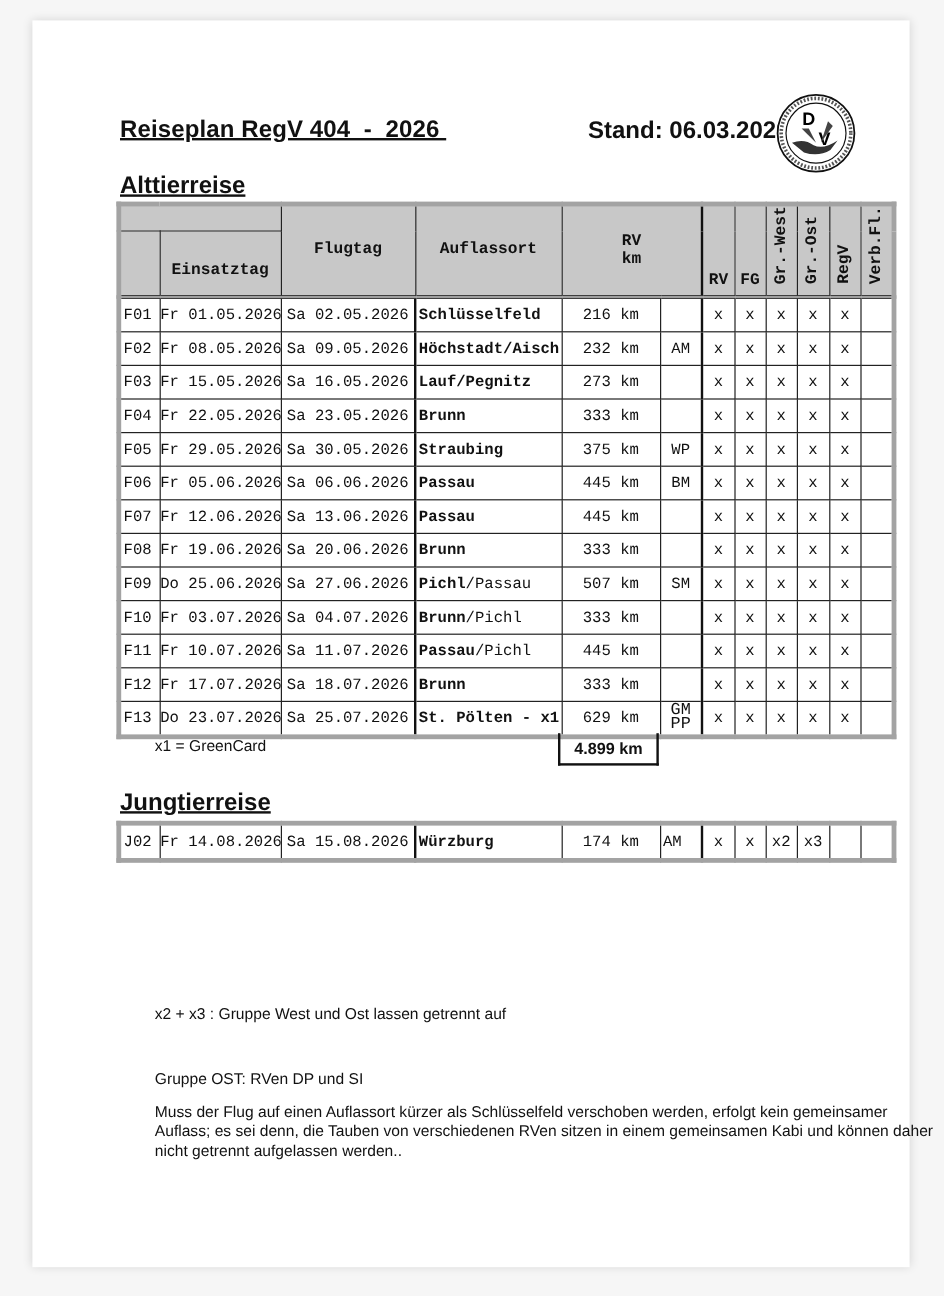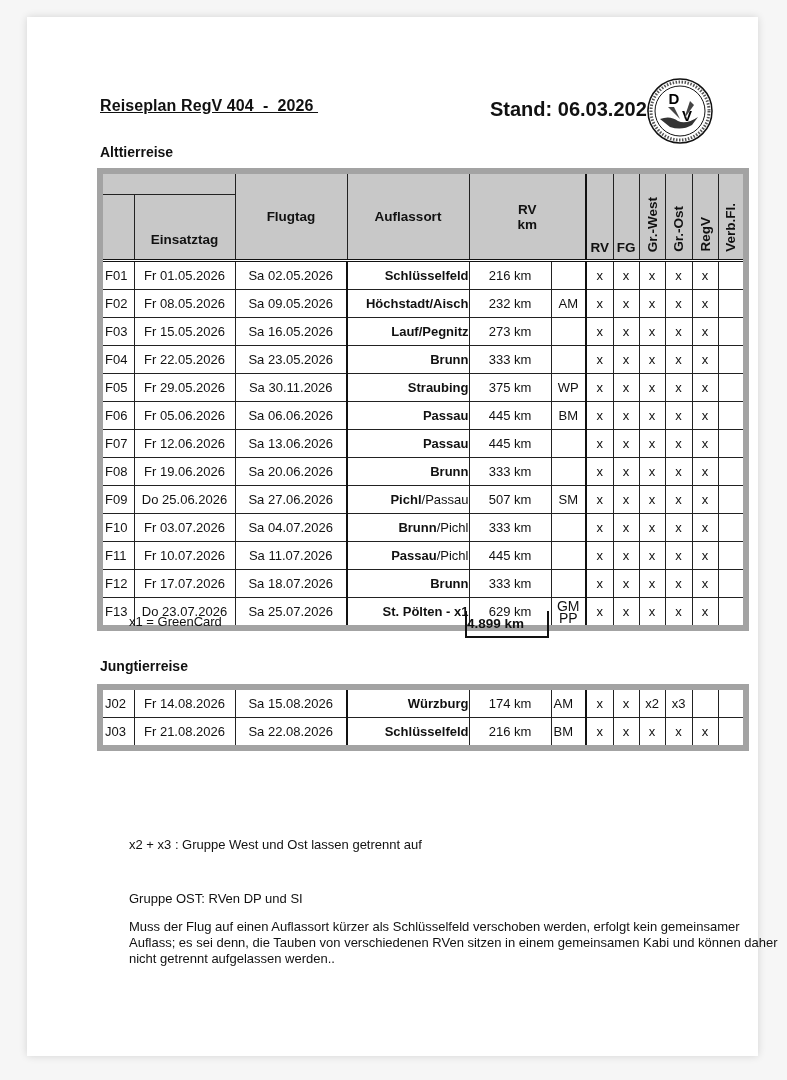--- a/index.html
+++ b/index.html
@@ -5,49 +5,49 @@
   html, body { margin:0; padding:0; }
   body {
     width:787px; height:1080px; background:#f6f6f6; position:relative; overflow:hidden;
     font-family:"Liberation Sans", sans-serif; color:#111;
   }
   .page {
     position:absolute; left:27px; top:17px; width:731px; height:1039px; background:#fff;
     box-shadow:0 0 8px rgba(0,0,0,0.14);
   }
   .title {
-    position:absolute; left:73px; top:80px; font-size:16px; font-weight:bold; text-decoration:underline;
+    position:absolute; left:73px; top:80px; font-size:20px; font-weight:bold; text-decoration:underline;
     white-space:pre; letter-spacing:0.1px;
   }
   .stand {
     position:absolute; left:463px; top:81px; font-size:20px; font-weight:bold; white-space:pre;
   }
   .logo { position:absolute; left:619px; top:60px; width:68px; height:68px; }
   .section {
-    position:absolute; left:73px; font-size:14px; font-weight:bold; 
+    position:absolute; left:73px; font-size:20px; font-weight:bold; text-decoration:underline;
   }
   table { border-collapse:collapse; position:absolute; table-layout:fixed; }
   td, th { font-size:13px; padding:0; text-align:center; border:1px solid #222; overflow:hidden; white-space:nowrap; }
-  .tbl { left:70px; border:6px solid #a3a3a3; }
+  .tbl { left:70px; border:4px solid #a3a3a3;font-family:Liberation Mono, monospace; }
   .tbl thead th { background:#c8c8c8; font-weight:bold; font-size:13.5px; }
   .tbl thead tr.top th { height:20px; }
   .tbl thead tr.bot th { height:40px; }
   .tbl tbody td { height:27px; }
   .tbl td.id { text-align:left; padding-left:2px; }
-  .tbl td.place { text-align:right; padding-left:2px; }
+  .tbl td.place { text-align:left; padding-left:2px; }
   .tbl td.place b { font-weight:bold; }
   .tbl .thickL { border-left:2px solid #111; }
   .tbl .sepTop td { border-top:3px double #111; }
   .vert { writing-mode:vertical-rl; transform:rotate(180deg); display:inline-block; font-weight:bold; font-size:13.5px; }
   .vcell { vertical-align:bottom; padding-bottom:4px !important; }
   .small2 { font-size:14px; line-height:12px; }
   .note { position:absolute; left:73px; font-size:13px; line-height:16px;margin-left:29px; }
   .total {
     position:absolute; left:438px; top:594px; width:80px; height:25px; border:2px solid #111; border-top:none;
-    font-size:13.5px; font-weight:bold; line-height:26px;
+    font-size:13.5px; font-weight:bold; text-align:center; line-height:26px;
   }
   .leftalign { text-align:left !important; padding-left:2px !important; }
 </style>
 </head>
 <body>
 
 <div class="page">
 
   <div class="title">Reiseplan RegV 404  -  2026 </div>
   <div class="stand"><span>Stand:</span> <span>06.03.2026</span></div>
@@ -91,21 +91,21 @@
         </th>
         <th rowspan="2" class="vcell thickL">RV</th>
         <th rowspan="2" class="vcell">FG</th>
         <th rowspan="2" class="vcell"><span class="vert">Gr.-West</span></th>
         <th rowspan="2" class="vcell"><span class="vert">Gr.-Ost</span></th>
         <th rowspan="2" class="vcell"><span class="vert">RegV</span></th>
         <th rowspan="2" class="vcell"><span class="vert">Verb.Fl.</span></th>
       </tr>
       <tr class="bot">
         <th></th>
-        <th style="vertical-align:middle; padding-top:24px;">Einsatztag</th>
+        <th style="vertical-align:middle; padding-top:12px;">Einsatztag</th>
       </tr>
     </thead>
     <tbody id="alt-body">
         <tr class="sepTop">
           <td class="id">F01</td>
           <td>Fr 01.05.2026</td>
           <td>Sa 02.05.2026</td>
           <td class="place thickL"><b>Schlüsselfeld</b></td>
           <td>216 km</td>
           <td></td>
@@ -154,21 +154,21 @@
           <td class="thickL">x</td>
           <td>x</td>
           <td>x</td>
           <td>x</td>
           <td>x</td>
           <td></td>
         </tr>
         <tr>
           <td class="id">F05</td>
           <td>Fr 29.05.2026</td>
-          <td>Sa 30.11.2026</td>
+          <td>Sa 30.05.2026</td>
           <td class="place thickL"><b>Straubing</b></td>
           <td>375 km</td>
           <td>WP</td>
           <td class="thickL">x</td>
           <td>x</td>
           <td>x</td>
           <td>x</td>
           <td>x</td>
           <td></td>
         </tr>
@@ -318,33 +318,19 @@
           <td class="place thickL"><b>Würzburg</b></td>
           <td>174 km</td>
           <td class="leftalign">AM</td>
           <td class="thickL">x</td>
           <td>x</td>
           <td>x2</td>
           <td>x3</td>
           <td></td>
           <td></td>
         </tr>
-        <tr>
-          <td class="id">J03</td>
-          <td>Fr 21.08.2026</td>
-          <td>Sa 22.08.2026</td>
-          <td class="place thickL"><b>Schlüsselfeld</b></td>
-          <td>216 km</td>
-          <td class="leftalign">BM</td>
-          <td class="thickL">x</td>
-          <td>x</td>
-          <td>x</td>
-          <td>x</td>
-          <td>x</td>
-          <td></td>
-        </tr>
       </tbody>
   </table>
 
   <div class="note" style="top:820px;">x2 + x3 : Gruppe West und Ost lassen getrennt auf</div>
   <div class="note" style="top:874px;">Gruppe OST: RVen DP und SI</div>
   <div class="note" style="top:902px; width:650px;">Muss der Flug auf einen Auflassort kürzer als Schlüsselfeld verschoben werden, erfolgt kein gemeinsamer Auflass; es sei denn, die Tauben von verschiedenen RVen sitzen in einem gemeinsamen Kabi und können daher nicht getrennt aufgelassen werden..</div>
 </div>
 
 </body></html>

